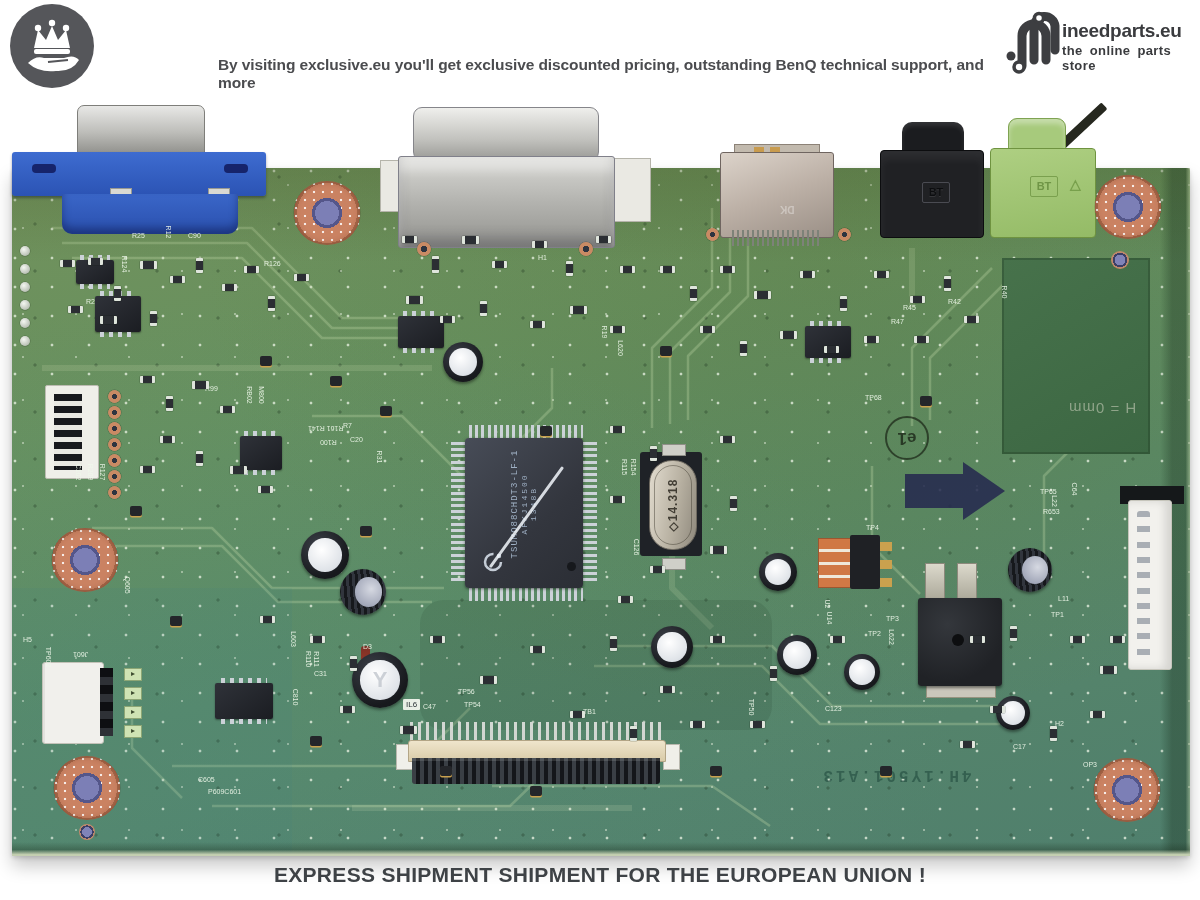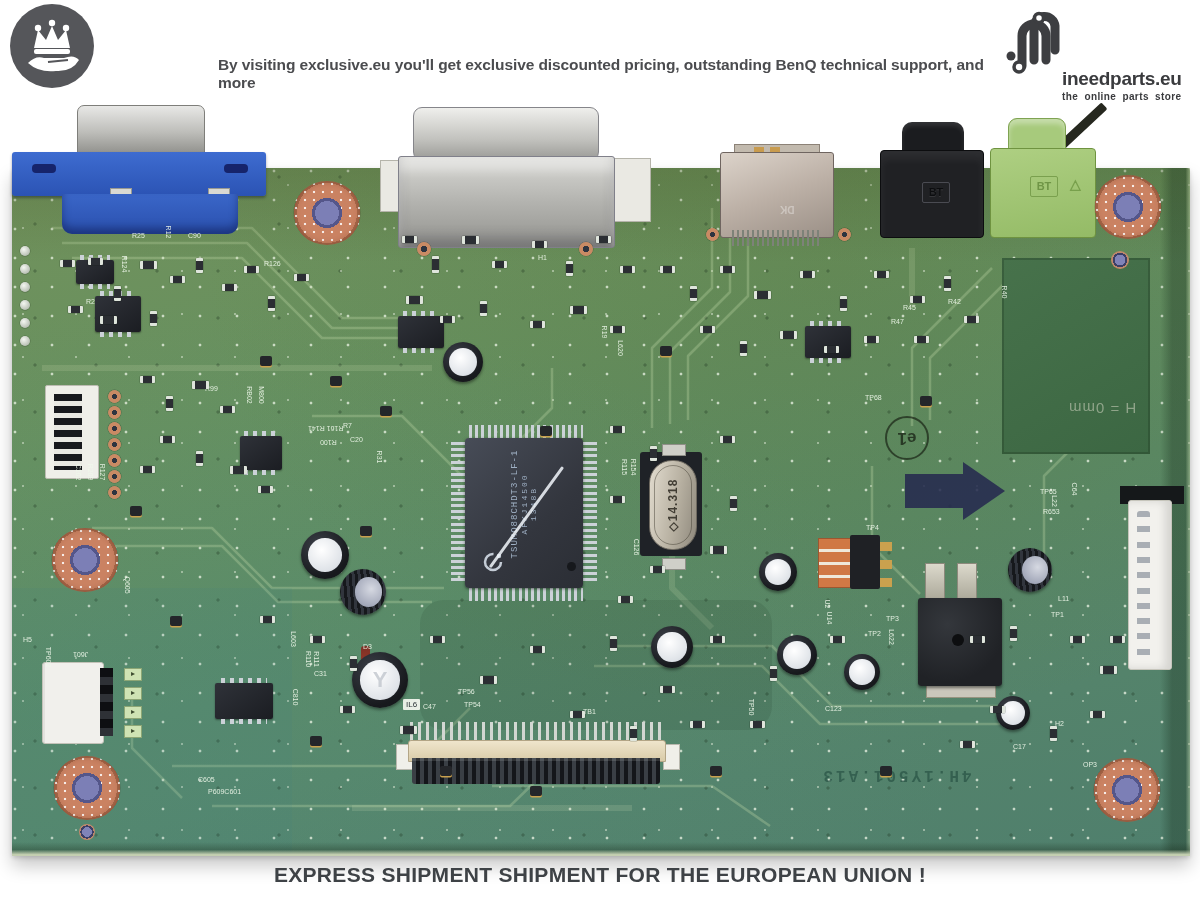--- a/index.html
+++ b/index.html
@@ -1,23 +1,23 @@
 <!DOCTYPE html>
 <html><head>
 <meta charset="utf-8">
 <style>
   html,body{margin:0;padding:0;background:#fff;width:1200px;height:900px;overflow:hidden;
     font-family:"Liberation Sans",sans-serif;}
   .abs{position:absolute;}
   
   .promo{position:absolute;left:218px;top:56px;width:780px;font-size:15.5px;font-weight:700;
     color:#4b4c4f;letter-spacing:-0.1px;}
-  .brandbox{position:absolute;left:1062px;top:20px;width:132px;margin-top:48px;}
+  .brandbox{position:absolute;left:1062px;top:20px;width:132px;}
   .brand{font-size:19px;font-weight:800;color:#3a3b3e;letter-spacing:-0.3px;display:block;}
-  .tagline{font-size:10px;font-weight:700;color:#3a3b3e;letter-spacing:0.4px;word-spacing:3px;display:block;margin-top:1px;}
+  .tagline{font-size:13px;font-weight:700;color:#3a3b3e;letter-spacing:0.4px;word-spacing:3px;display:block;margin-top:1px;}
   
   .footer-text{position:absolute;left:0;right:0;top:863px;text-align:center;font-size:21px;
     font-weight:800;color:#3e4246;letter-spacing:0.3px;}
   
   .pcb{position:absolute;left:12px;top:168px;width:1178px;height:688px;border-radius:3px;
     background:
       radial-gradient(ellipse at 15% 85%, rgba(80,150,150,0.16), transparent 55%),
       radial-gradient(ellipse at 70% 15%, rgba(90,105,40,0.18), transparent 55%),
       linear-gradient(165deg,#72925c 0%,#66905f 30%,#5b8a64 55%,#54836b 80%,#4f7f6d 100%);
     box-shadow:0 10px 18px rgba(0,0,0,.22),0 2px 4px rgba(0,0,0,.15);}

